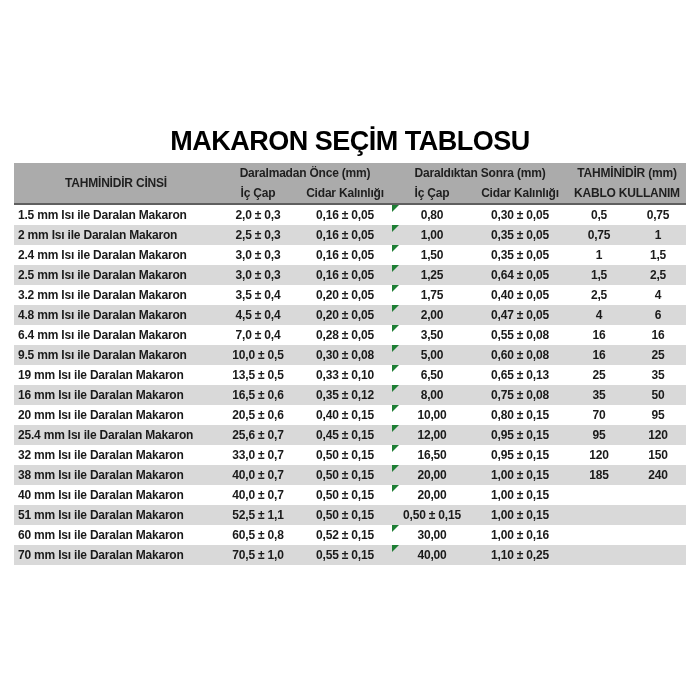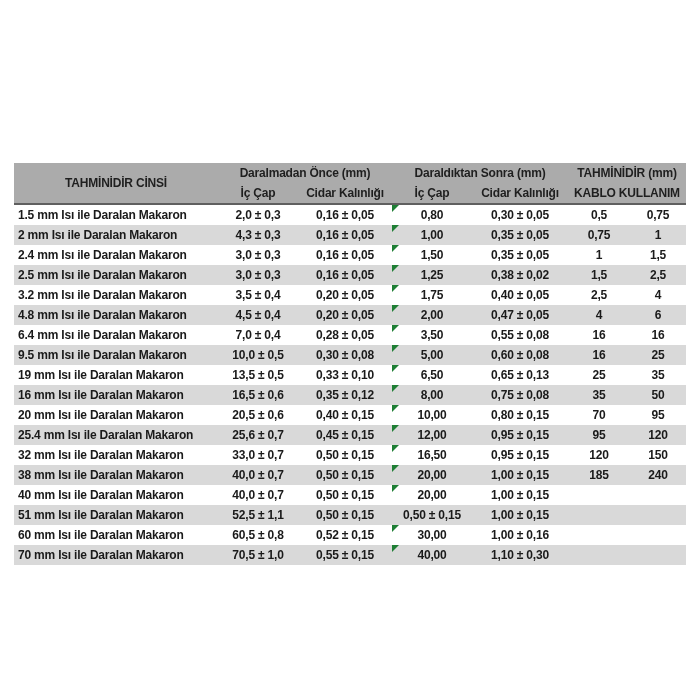--- a/index.html
+++ b/index.html
@@ -52,20 +52,21 @@
     width: 7px; height: 7px;
     background: #1e7e34;
     clip-path: polygon(0 0, 100% 0, 0 100%);
   }
 </style>
 </head>
 <body>
 
 <div class="page">
 
+  <div class="title">MAKARON SEÇİM TABLOSU</div>
 
   <table class="makaron">
     <colgroup>
       <col style="width:204px">
         <col style="width:80px">
         <col style="width:94px">
       <col style="width:80px">
         <col style="width:96px">
         <col style="width:62px">
         <col style="width:56px">
@@ -90,42 +91,42 @@
           <td class="name-cell">1.5 mm Isı ile Daralan Makaron</td>
           <td>2,0 ± 0,3</td>
           <td>0,16 ± 0,05</td>
           <td><span class="err-triangle"></span>0,80</td>
           <td>0,30 ± 0,05</td>
           <td>0,5</td>
           <td>0,75</td>
         </tr>
         <tr class="alt">
           <td class="name-cell">2 mm Isı ile Daralan Makaron</td>
-          <td>4,3 ± 0,3</td>
+          <td>2,5 ± 0,3</td>
           <td>0,16 ± 0,05</td>
           <td><span class="err-triangle"></span>1,00</td>
           <td>0,35 ± 0,05</td>
           <td>0,75</td>
           <td>1</td>
         </tr>
         <tr>
           <td class="name-cell">2.4 mm Isı ile Daralan Makaron</td>
           <td>3,0 ± 0,3</td>
           <td>0,16 ± 0,05</td>
           <td><span class="err-triangle"></span>1,50</td>
           <td>0,35 ± 0,05</td>
           <td>1</td>
           <td>1,5</td>
         </tr>
         <tr class="alt">
           <td class="name-cell">2.5 mm Isı ile Daralan Makaron</td>
           <td>3,0 ± 0,3</td>
           <td>0,16 ± 0,05</td>
           <td><span class="err-triangle"></span>1,25</td>
-          <td>0,38 ± 0,02</td>
+          <td>0,64 ± 0,05</td>
           <td>1,5</td>
           <td>2,5</td>
         </tr>
         <tr>
           <td class="name-cell">3.2 mm Isı ile Daralan Makaron</td>
           <td>3,5 ± 0,4</td>
           <td>0,20 ± 0,05</td>
           <td><span class="err-triangle"></span>1,75</td>
           <td>0,40 ± 0,05</td>
           <td>2,5</td>
@@ -237,20 +238,20 @@
           <td><span class="err-triangle"></span>30,00</td>
           <td>1,00 ± 0,16</td>
           <td></td>
           <td></td>
         </tr>
         <tr class="alt">
           <td class="name-cell">70 mm Isı ile Daralan Makaron</td>
           <td>70,5 ± 1,0</td>
           <td>0,55 ± 0,15</td>
           <td><span class="err-triangle"></span>40,00</td>
-          <td>1,10 ± 0,30</td>
+          <td>1,10 ± 0,25</td>
           <td></td>
           <td></td>
         </tr>
       </tbody>
   </table>
 
 </div>
 
 </body></html>

